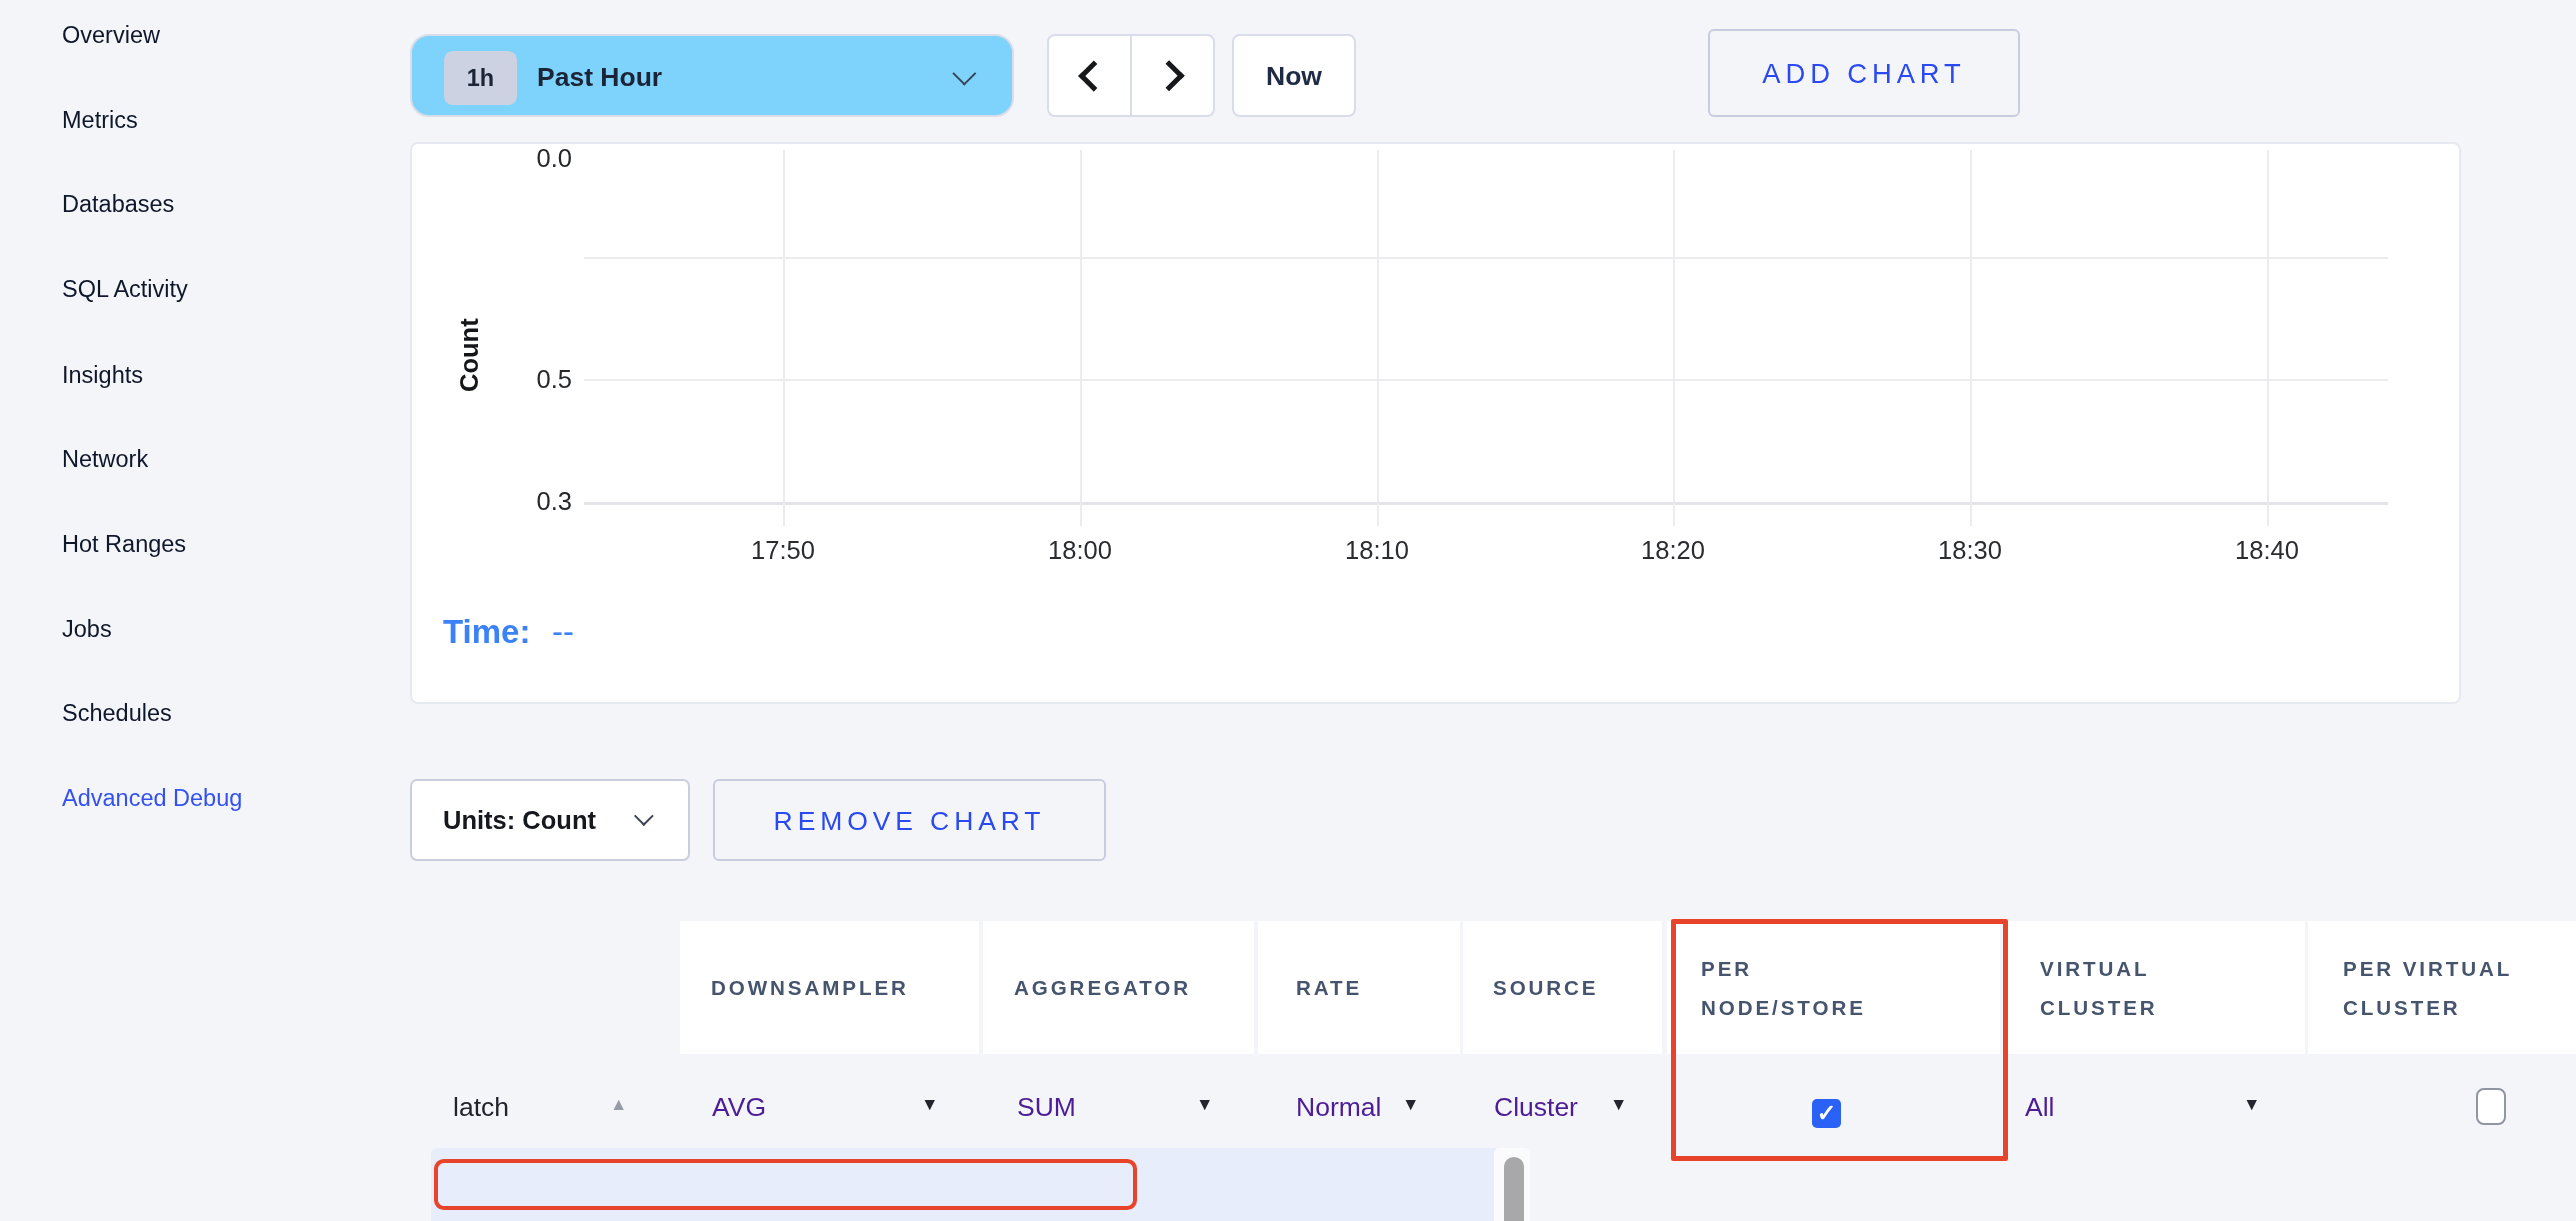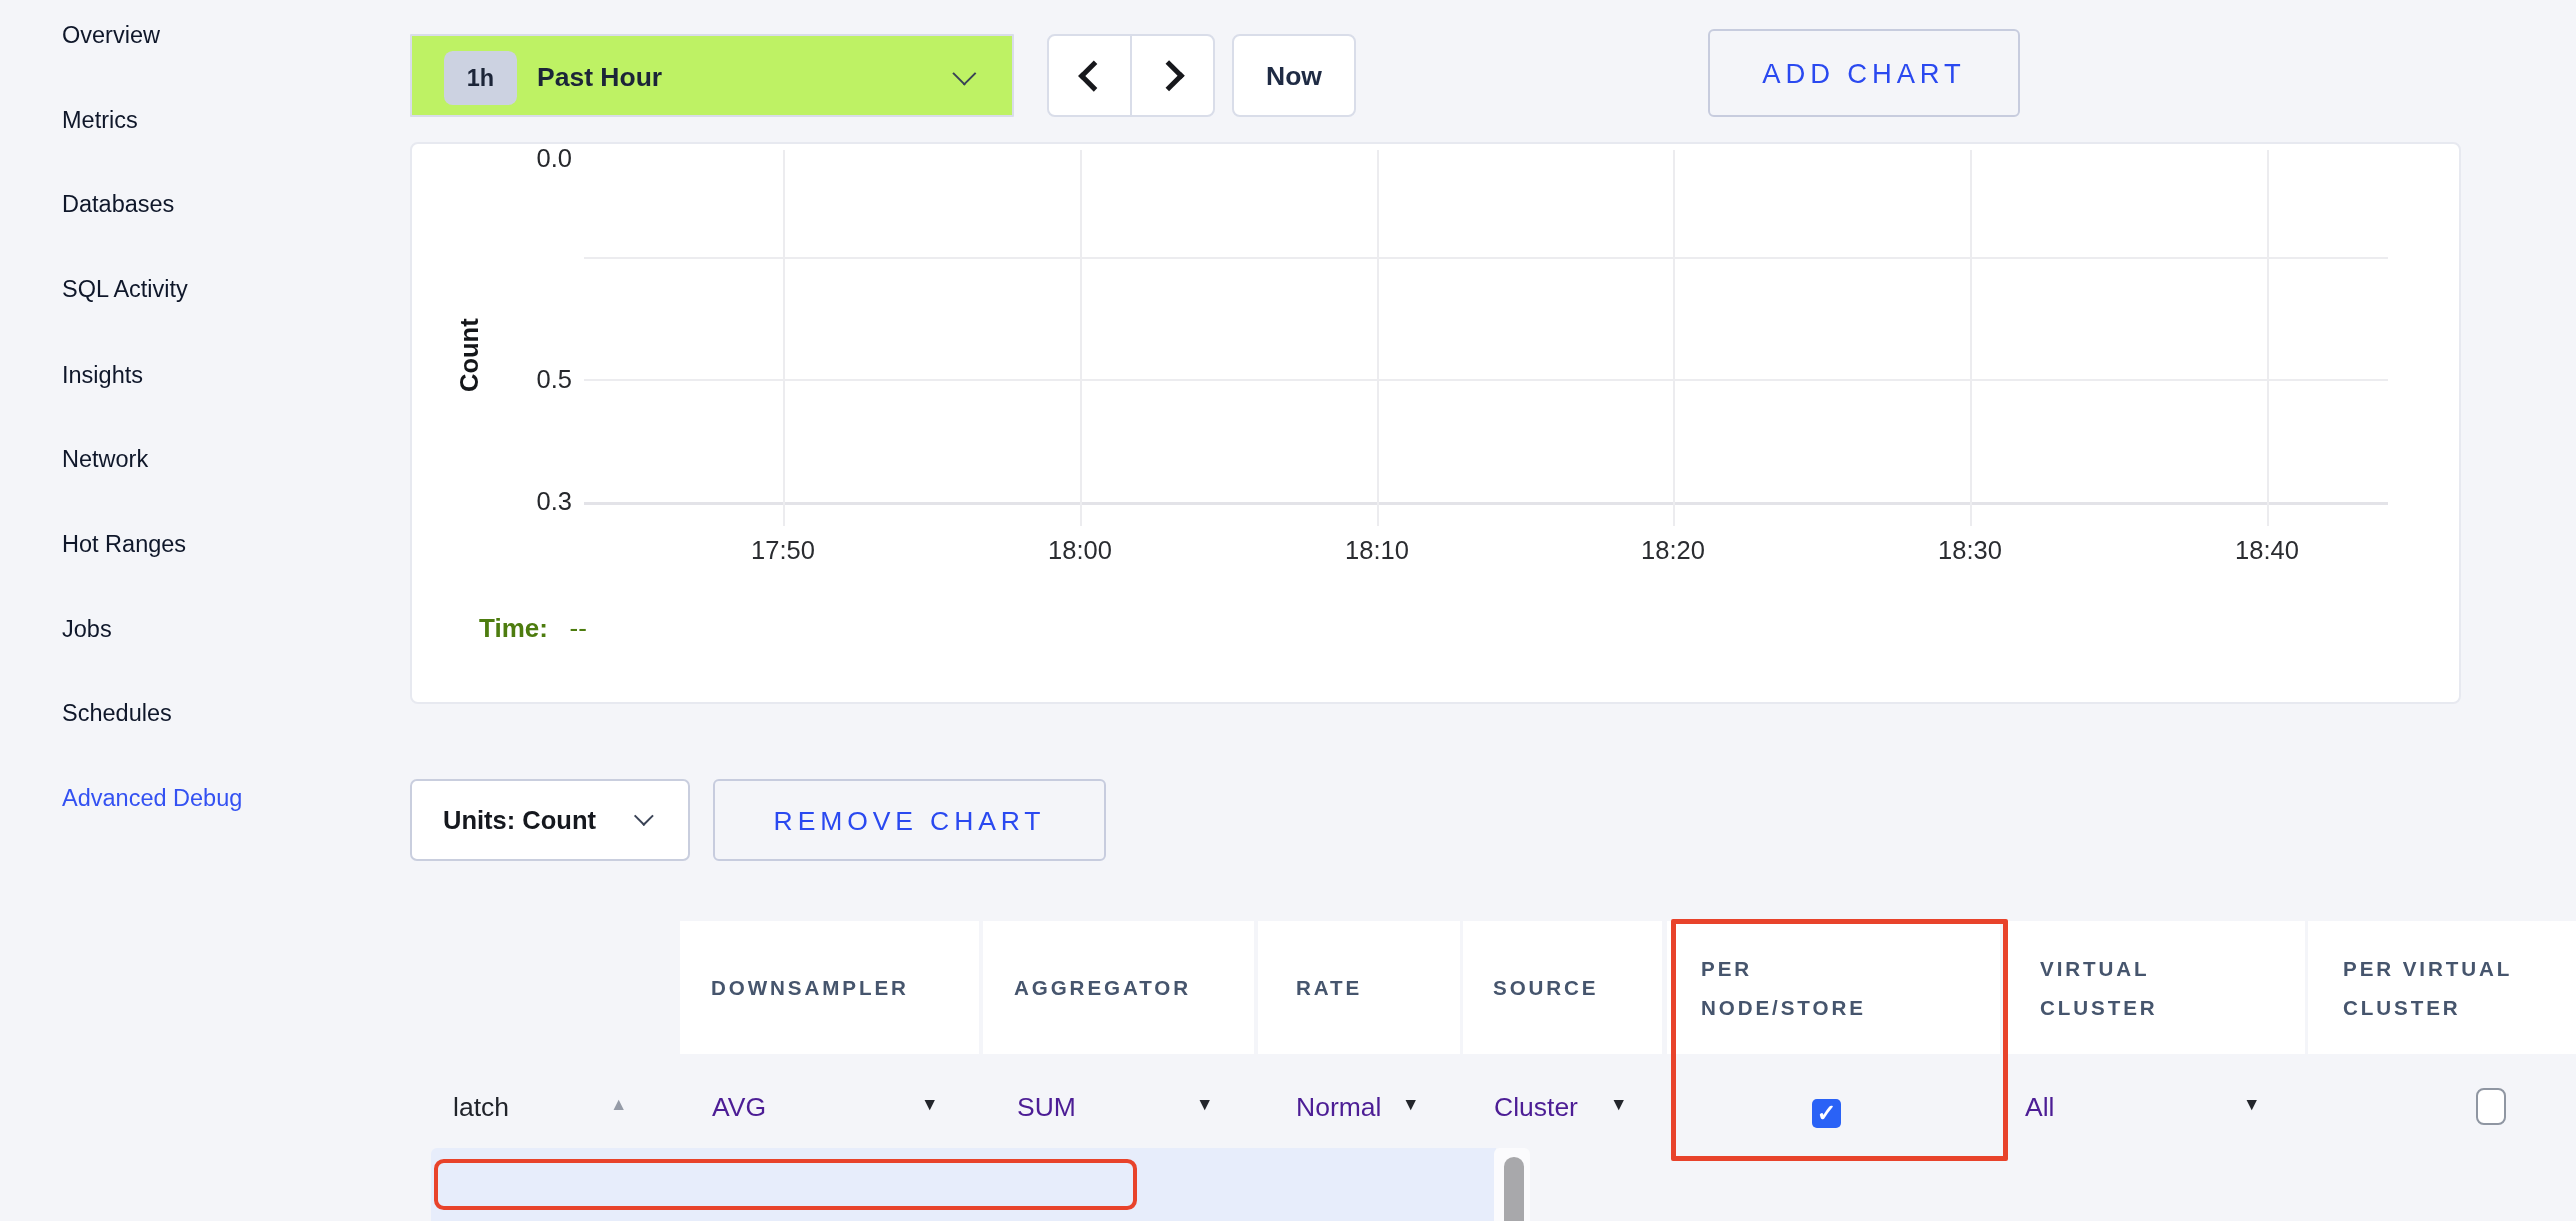--- a/index.html
+++ b/index.html
@@ -14,22 +14,22 @@
   .sb-item { position:absolute; left:62px; height:31px; line-height:31px;
     font-size:23.5px; font-weight:500; color:#0f172a; cursor:pointer; white-space:nowrap; }
   .sb-item.active { color:#3351f2; }
   .sb-item:nth-of-type(1){top:19.6px}  .sb-item:nth-of-type(2){top:105px}
   .sb-item:nth-of-type(3){top:189px} .sb-item:nth-of-type(4){top:274px}
   .sb-item:nth-of-type(5){top:360px} .sb-item:nth-of-type(6){top:444px}
   .sb-item:nth-of-type(7){top:529px} .sb-item:nth-of-type(8){top:614px}
   .sb-item:nth-of-type(9){top:698px} .sb-item:nth-of-type(10){top:783px}
 
   
-  .time-select { left:410px; top:34px; width:604px; height:83px; background:#bef264;
-    border:2px solid #d9dde9; border-radius:1px; cursor:pointer; }
+  .time-select { left:410px; top:34px; width:604px; height:83px; background:#7dd3fc;
+    border:2px solid #d9dde9; border-radius:19px; cursor:pointer; }
   .time-badge { left:32px; top:14.7px; width:73px; height:54px; background:#ccd2e1;
     border-radius:8.8px; text-align:center; line-height:54px; font-size:23.5px; font-weight:bold; color:#1c2538; }
   .time-label { left:125px; top:25.5px; font-size:26.5px; font-weight:600; color:#1c2538; }
   .chev { display:block; border-right:2.9px solid #3a4356; border-bottom:2.9px solid #3a4356; transform:rotate(45deg); }
   .chev.sm { width:16.7px; height:16.7px; }
   .nav-group { left:1047px; top:34px; width:168px; height:83px; background:#fff;
     border:2px solid #d9dde9; border-radius:7.8px; display:flex; }
   .nav-btn { flex:1; display:flex; align-items:center; justify-content:center; cursor:pointer; }
   .nav-btn:first-child { border-right:2px solid #d9dde9; }
   .chev-nav { width:21.6px; height:21.6px; border-style:solid; border-color:#17181c; border-width:0; }
@@ -53,21 +53,21 @@
   .y-tick:nth-of-type(1){top:98px} .y-tick:nth-of-type(2){top:221px} .y-tick:nth-of-type(3){top:343px}
   .h-grid { position:absolute; left:172px; width:1804px; height:2px; background:#ececef; }
   .h-grid.g1{top:113px} .h-grid.g2{top:235px}
   .h-grid.g3{top:358px; height:2.9px; background:#e3e3e8;}
   .v-grid { position:absolute; top:5.9px; width:2px; height:376px; background:#ececef; }
   .v-grid.v1{left:371px}  .v-grid.v2{left:668px}  .v-grid.v3{left:965px}
   .v-grid.v4{left:1261px} .v-grid.v5{left:1558px} .v-grid.v6{left:1855px}
   .x-tick { position:absolute; top:392px; transform:translateX(-50%); font-size:25.5px; color:#2a2c30; }
   .x-tick.v1{left:371px}  .x-tick.v2{left:668px}  .x-tick.v3{left:965px}
   .x-tick.v4{left:1261px} .x-tick.v5{left:1558px} .x-tick.v6{left:1855px}
-  .hover-time { left:31px; top:469px; font-size:26px; color:#4d7c0f;margin-left:36px; }
+  .hover-time { left:31px; top:469px; font-size:33px; color:#3b82f6; }
   .hover-time b { margin-right:21.6px; }
   .plot-area { left:172px; top:5.9px; width:1804px; height:376px; }
 
   
   .units-select { left:410px; top:779px; width:280px; height:82px; background:#fff;
     border:2px solid #c9cede; border-radius:6.9px; cursor:pointer; }
   .units-label { left:31px; top:24.5px; font-size:25.5px; font-weight:bold; color:#15181e; }
   .remove-chart { left:713px; top:779px; width:393px; height:82px; font-size:26.5px; line-height:80px; }
 
   

